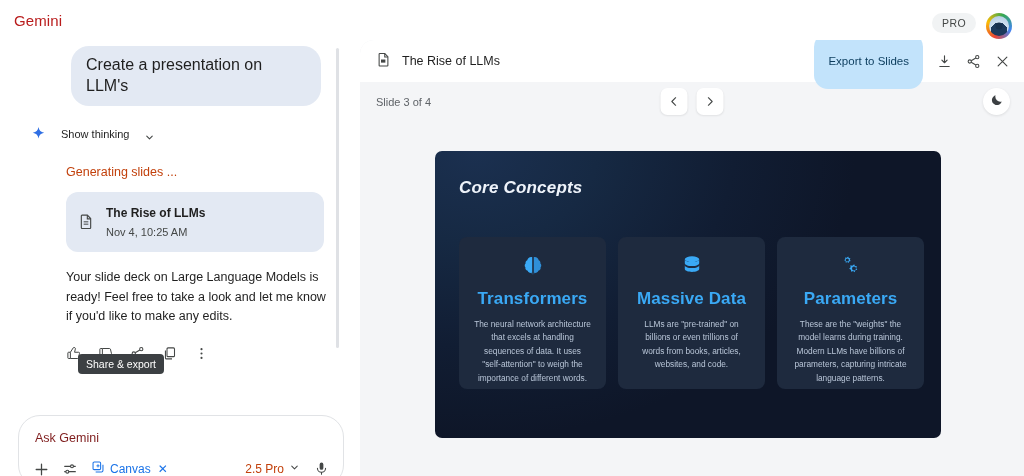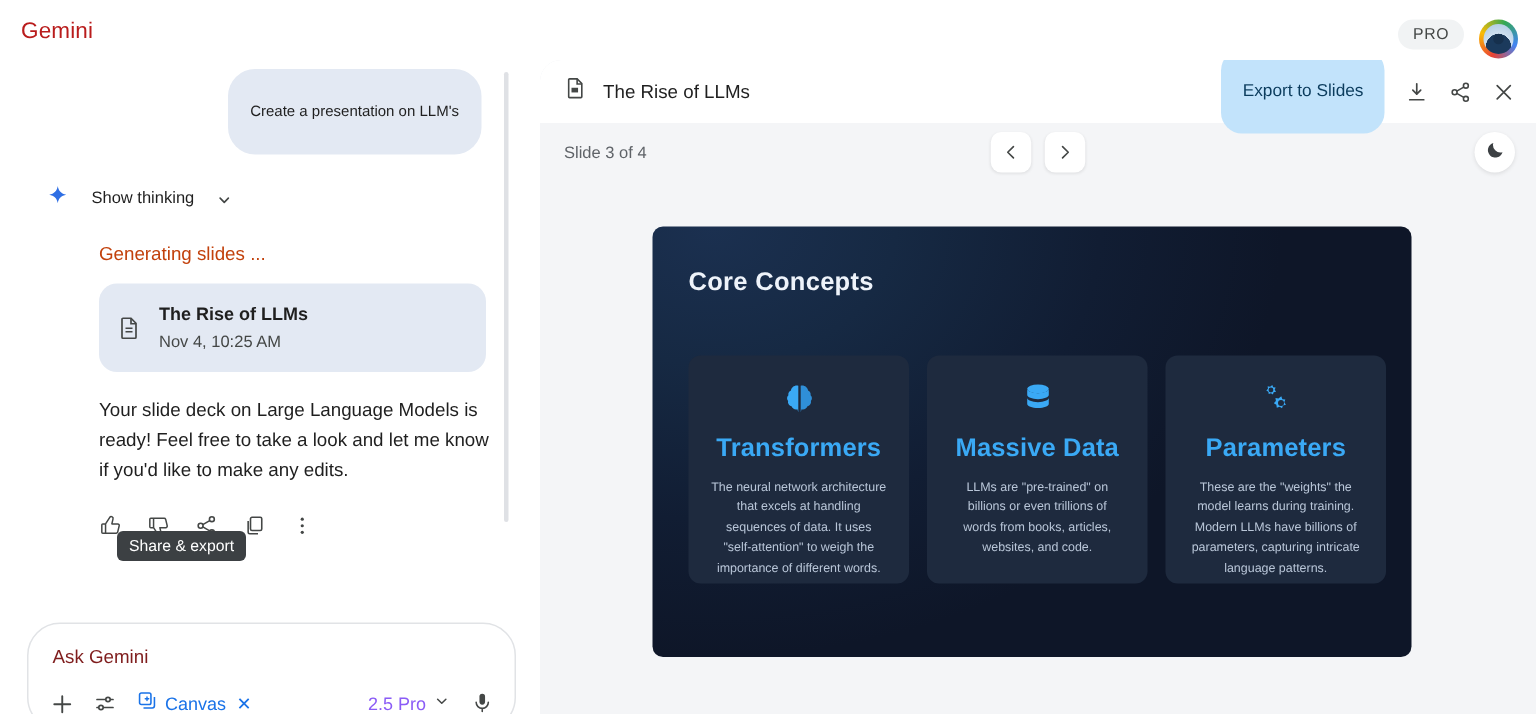--- a/index.html
+++ b/index.html
@@ -41,22 +41,22 @@
 
   
   .chat {
     position: absolute; top: 40px; left: 0; width: 355px; height: 436px;
     background: #fff;
   }
   .chat-scroll { position: absolute; top: 0; left: 0; width: 355px; height: 330px; }
 
   .user-row { display: flex; justify-content: flex-end; padding: 6px 34px 0 0; }
   .user-bubble {
-    background: #e3e9f3; color: #1f1f1f; font-size: 10px;
-    border-radius: 18px; padding: 22px 15px; max-width: 250px; line-height: 1.3;
+    background: #e3e9f3; color: #1f1f1f; font-size: 16px;
+    border-radius: 18px; padding: 9px 15px; max-width: 250px; line-height: 1.3;
   }
 
   .resp { padding: 20px 20px 0 30px; }
   .thinking-row { display: flex; align-items: center; gap: 14px; }
   .spark { width: 17px; height: 17px; flex: 0 0 auto; }
   .thinking-label { font-size: 11px; color: #1f1f1f; }
   .chev { width: 11px; height: 11px; display:inline-block; }
 
   .gen-text { font-size: 12.5px; color: #c2410c; margin: 22px 0 0 36px; }
 
@@ -87,21 +87,21 @@
   .composer {
     position: absolute; left: 18px; top: 375px; width: 326px; height: 72px;
     border: 1px solid #e1e3e6; border-radius: 22px; background: #fff;
   }
   .composer-placeholder { position: absolute; left: 16px; top: 15px; font-size: 12.5px; color: #7f1d1d; }
   .composer-bar { position: absolute; left: 0; right: 0; bottom: 9px; display: flex; align-items: center; padding: 0 14px; }
   .c-left { display: flex; align-items: center; gap: 14px; }
   .c-right { margin-left: auto; display: flex; align-items: center; gap: 14px; }
   .canvas-chip { display: flex; align-items: center; gap: 5px; color: #1a73e8; font-size: 12px; }
   .chip-x { font-size: 12px; color: #1a73e8; margin-left: 2px; }
-  .model-sel { display: flex; align-items: center; gap: 5px; font-size: 12px; color: #8b5cf6; }
+  .model-sel { display: flex; align-items: center; gap: 5px; font-size: 12px; color: #c2410c; }
 
   
   .canvas-panel {
     position: absolute; left: 360px; top: 40px; width: 664px; height: 436px;
     background: #f4f5f7; border-radius: 14px 0 0 0; overflow: hidden;
   }
   .canvas-head {
     height: 42px; background: #fff; display: flex; align-items: center;
     padding: 0 14px 0 16px; border-radius: 14px 0 0 0;
   }
@@ -130,21 +130,21 @@
   }
 
   
   .slide {
     position: absolute; left: 75px; top: 111px; width: 506px; height: 287px;
     border-radius: 7px; overflow: hidden;
     background: radial-gradient(ellipse 75% 100% at 8% 0%, #1b3050 0%, #162943 32%, #111d33 68%, #0e1628 100%);
   }
   .slide-title {
     position: absolute; left: 24px; top: 27px;
-    font-size: 17px; font-weight: bold; color: #eef3fa; letter-spacing: .2px;
+    font-size: 17px; font-weight: bold; color: #eef3fa; letter-spacing: .2px; font-style: italic;
   }
   .cards { position: absolute; left: 24px; top: 86px; display: flex; gap: 12px; }
   .card {
     width: 147px; height: 152px; background: #1e2a3e; border-radius: 8px;
     padding: 16px 10px 0; text-align: center;
   }
   .card-icon { height: 26px; display: flex; align-items: center; justify-content: center; }
   .card-title {
     margin-top: 10px; font-size: 17px; font-weight: bold; color: #3aa9f5; letter-spacing: .1px;
   }

